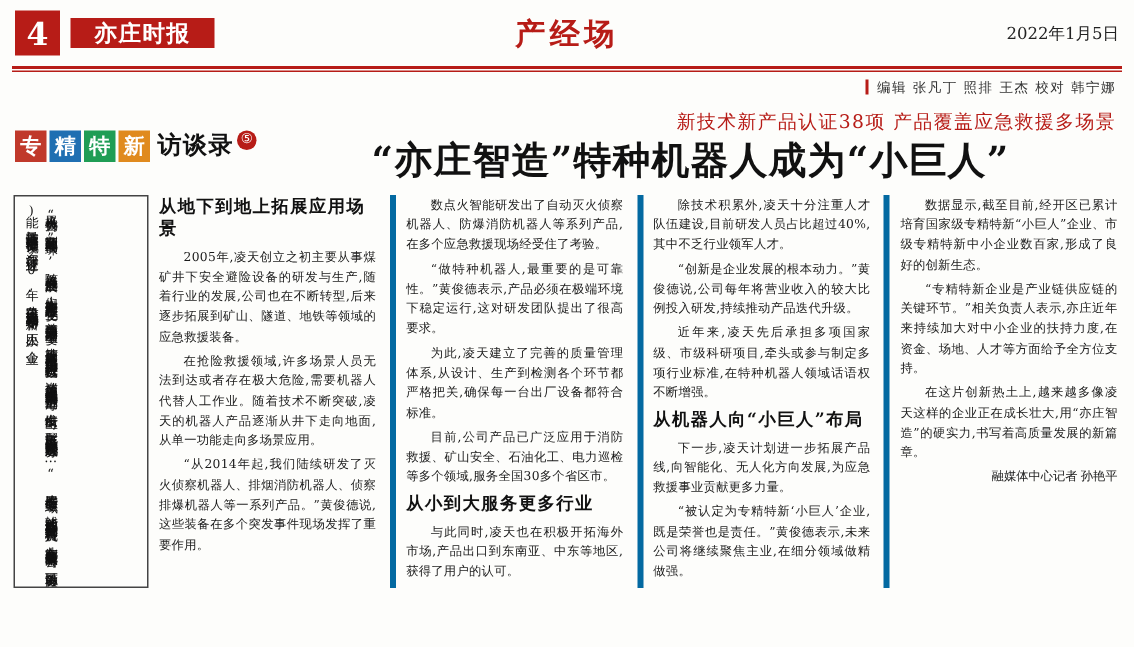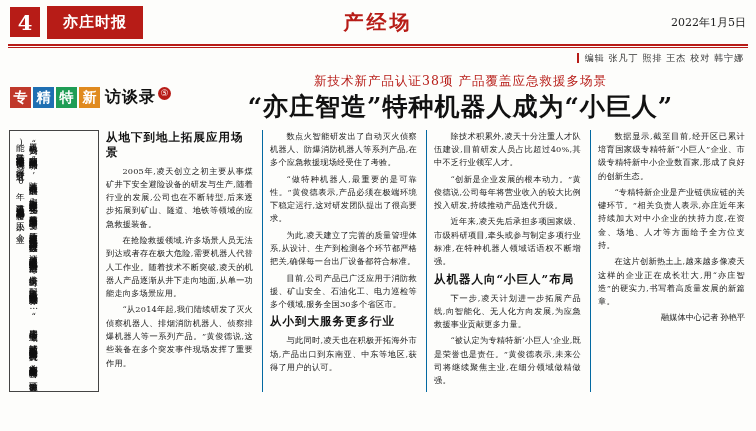--- a/index.html
+++ b/index.html
@@ -27,21 +27,21 @@
     background:#b71c17;
     color:#fff;
     font-family:"DejaVu Serif","Liberation Serif",serif;
     font-size:21px;
     font-weight:bold;
     display:flex;align-items:center;justify-content:center;
     line-height:1;
   }
   .paper-name{
     margin-left:7px;
-    width:96px;height:33px;
+    width:96px;height:20px;
     background:#b71c17;
     color:#fff;
     display:flex;align-items:center;justify-content:center;
     font-family:"DejaVu Serif","Liberation Serif",serif;
     font-size:15px;
     letter-spacing:1px;
     font-weight:bold;
   }
   .section-title{
     position:absolute;
@@ -116,20 +116,21 @@
     flex:1;
     text-align:center;
     margin-left:6px;
   }
   .shoulder{
     font-family:"DejaVu Serif","Liberation Serif",serif;
     font-size:12.5px;
     color:#b71c17;
     letter-spacing:1px;
     margin-bottom:3px;
+    text-align:right;
   }
   .main-headline{
     font-family:"DejaVu Serif","Liberation Serif",serif;
     font-size:25px;
     font-weight:bold;
     letter-spacing:1px;
     color:#111;
     line-height:1.15;
   }
 
@@ -159,21 +160,21 @@
     height:250px;
     color:#111;
   }
   .col{
     flex:1;
     height:262px;
     overflow:hidden;
     position:relative;
   }
   .col + .col{
-    border-left:1px solid #0369a1;
+    border-left:4px solid #0369a1;
     padding-left:7px;
   }
   .sub-head{
     font-family:"DejaVu Serif","Liberation Serif",serif;
     font-size:11.5px;
     font-weight:bold;
     color:#111;
     letter-spacing:1px;
     margin:0 0 5px 0;
     line-height:1.3;

